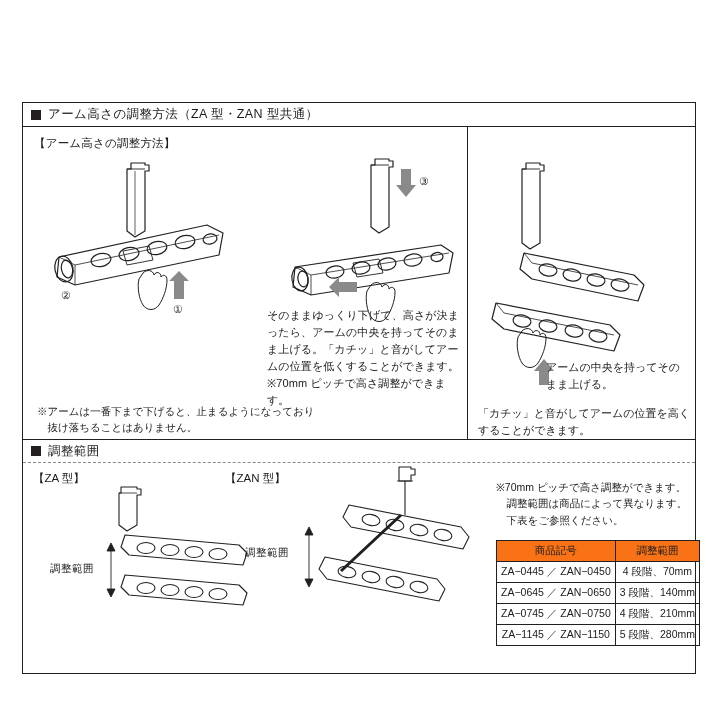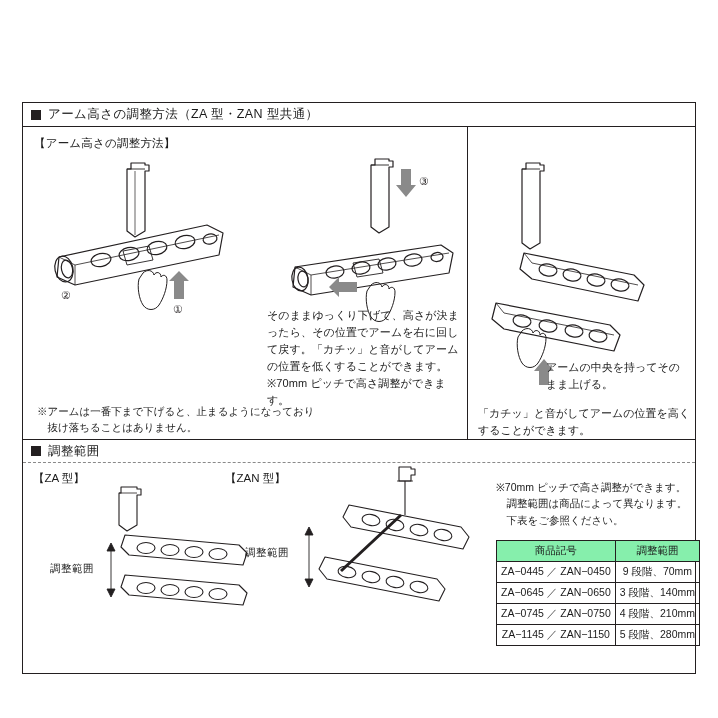--- a/index.html
+++ b/index.html
@@ -65,21 +65,21 @@
     border-collapse:collapse;
     font-size:10.5px;
   }
   table.spec th,table.spec td{
     border:1px solid #231f20;
     padding:3px 4px;
     text-align:center;
     font-weight:normal;
     white-space:nowrap;
   }
-  table.spec th{background:#86efac;}
+  table.spec th{background:#f97316;}
   table.spec td.c1{width:118px;}
   table.spec td.c2{width:78px;}
   table.spec th.c1{width:118px;}
   table.spec th.c2{width:78px;}
   svg{display:block;}
   .svgwrap{position:absolute;left:0;top:0;pointer-events:none;}
 </style>
 </head>
 <body>
 
@@ -149,21 +149,21 @@
           <path d="M316 150 L306 160 L316 170 L316 165 L334 165 L334 155 L316 155 Z" fill="#8a8a8a" stroke="none"></path>
         </g>
 
         <g>
           <path d="M378 42 L388 42 L388 58 L393 58 L383 70 L373 58 L378 58 Z" fill="#8a8a8a" stroke="none"></path>
         </g>
         <text x="396" y="58" font-size="11" fill="#231f20" font-family="Liberation Sans, sans-serif">③</text>
       </svg>
 
       <div class="txt txt-b">
-        <span>そのままゆっくり下げて、高さが決まったら、その位置でアームを右に回して戻す。「カチッ」と音がしてアームの位置を低くすることができます。</span><br>
+        <span>そのままゆっくり下げて、高さが決まったら、アームの中央を持ってそのまま上げる。「カチッ」と音がしてアームの位置を低くすることができます。</span><br>
         <span>※70mm ピッチで高さ調整ができます。</span>
       </div>
       <div class="txt-note" style="white-space:pre-line">※アームは一番下まで下げると、止まるようになっており
 　抜け落ちることはありません。</div>
     </div>
 
     <div class="col-right">
 
       <svg class="svgwrap" width="229" height="312" viewBox="0 0 229 312">
         <g fill="none" stroke="#231f20" stroke-width="1.2" stroke-linejoin="round">
@@ -268,21 +268,21 @@
     <table class="spec">
       <thead>
         <tr>
           <th class="c1">商品記号</th>
           <th class="c2">調整範囲</th>
         </tr>
       </thead>
       <tbody>
         <tr>
           <td class="c1">ZA−0445 ／ ZAN−0450</td>
-          <td class="c2">9 段階、70mm</td>
+          <td class="c2">4 段階、70mm</td>
         </tr>
         <tr>
           <td class="c1">ZA−0645 ／ ZAN−0650</td>
           <td class="c2">3 段階、140mm</td>
         </tr>
         <tr>
           <td class="c1">ZA−0745 ／ ZAN−0750</td>
           <td class="c2">4 段階、210mm</td>
         </tr>
         <tr>

